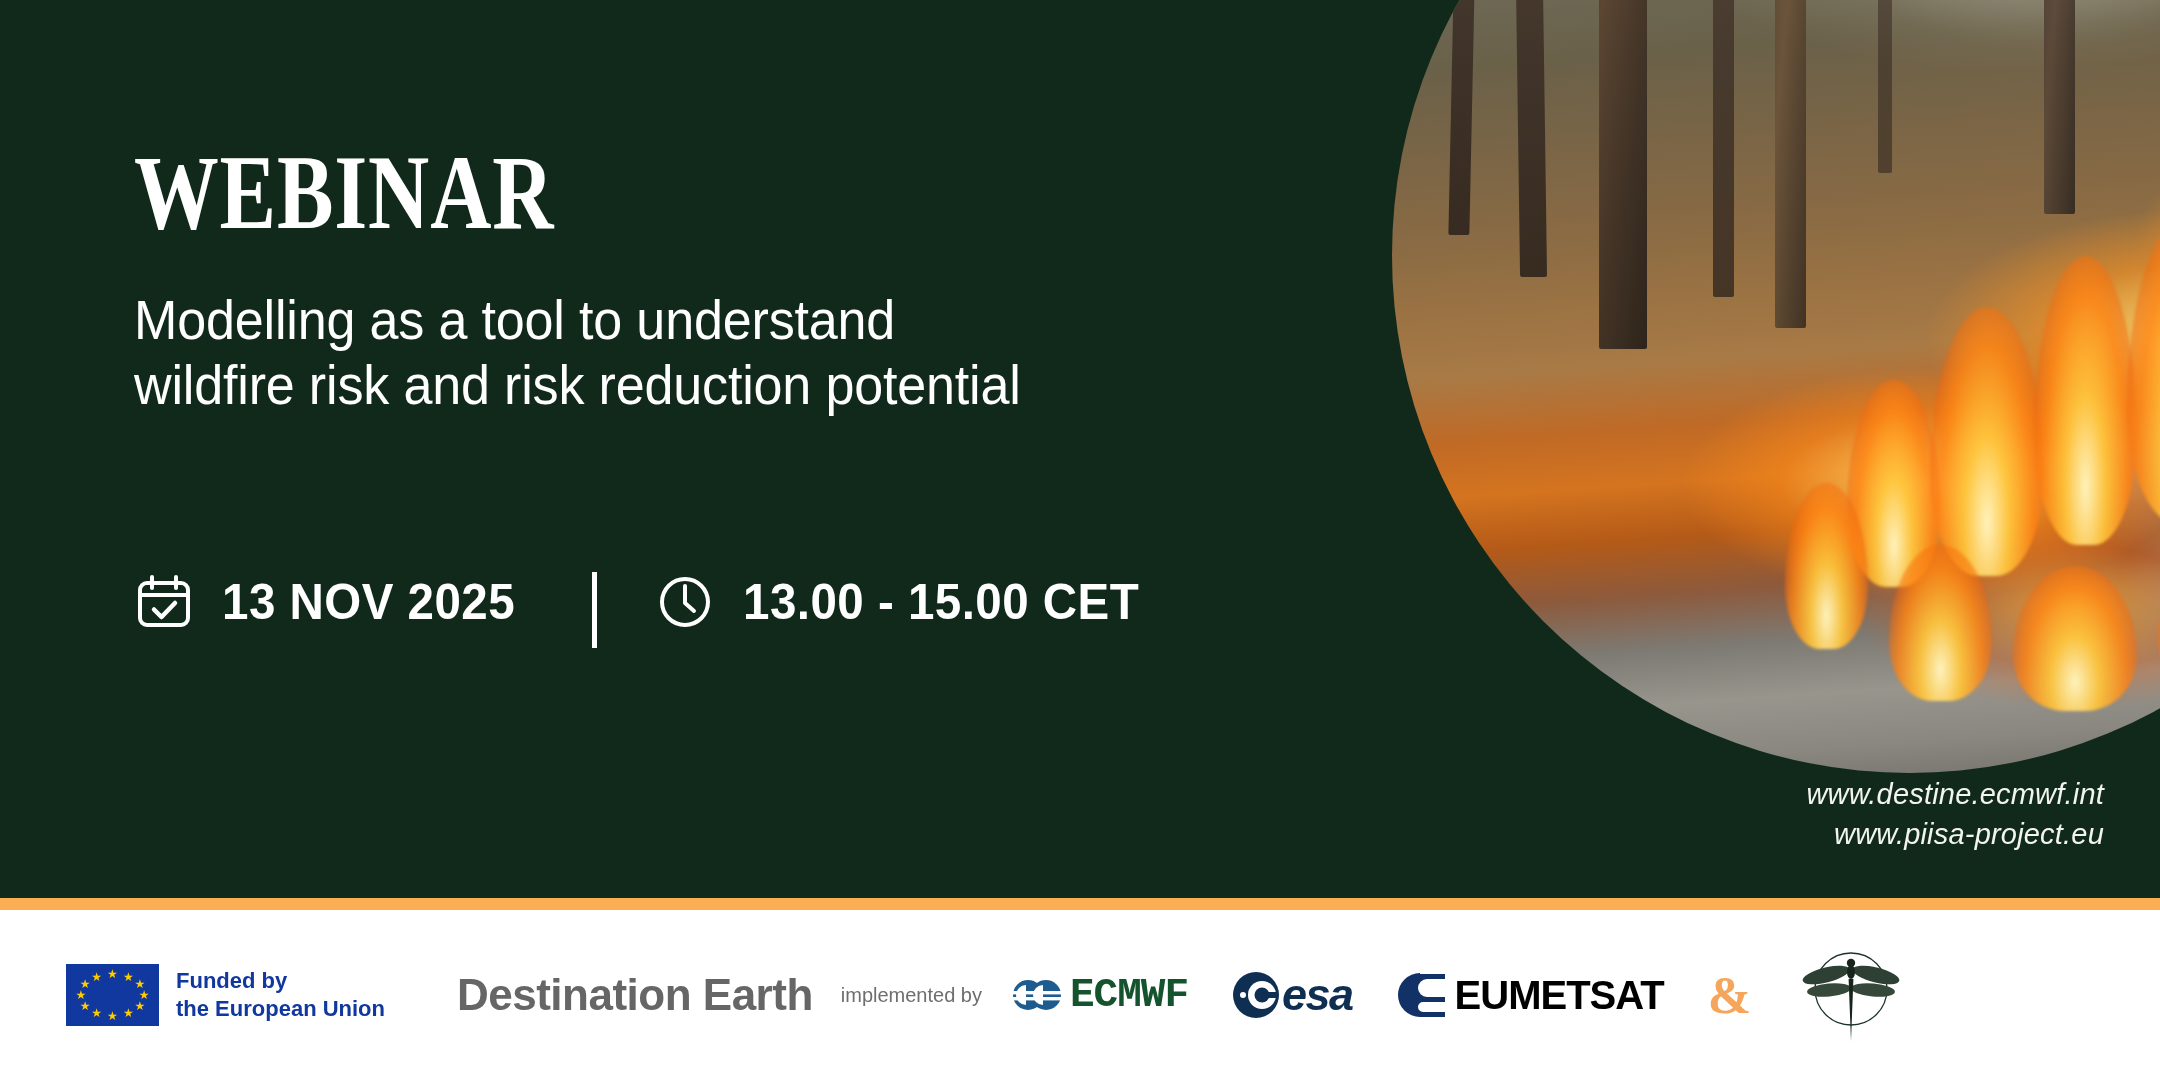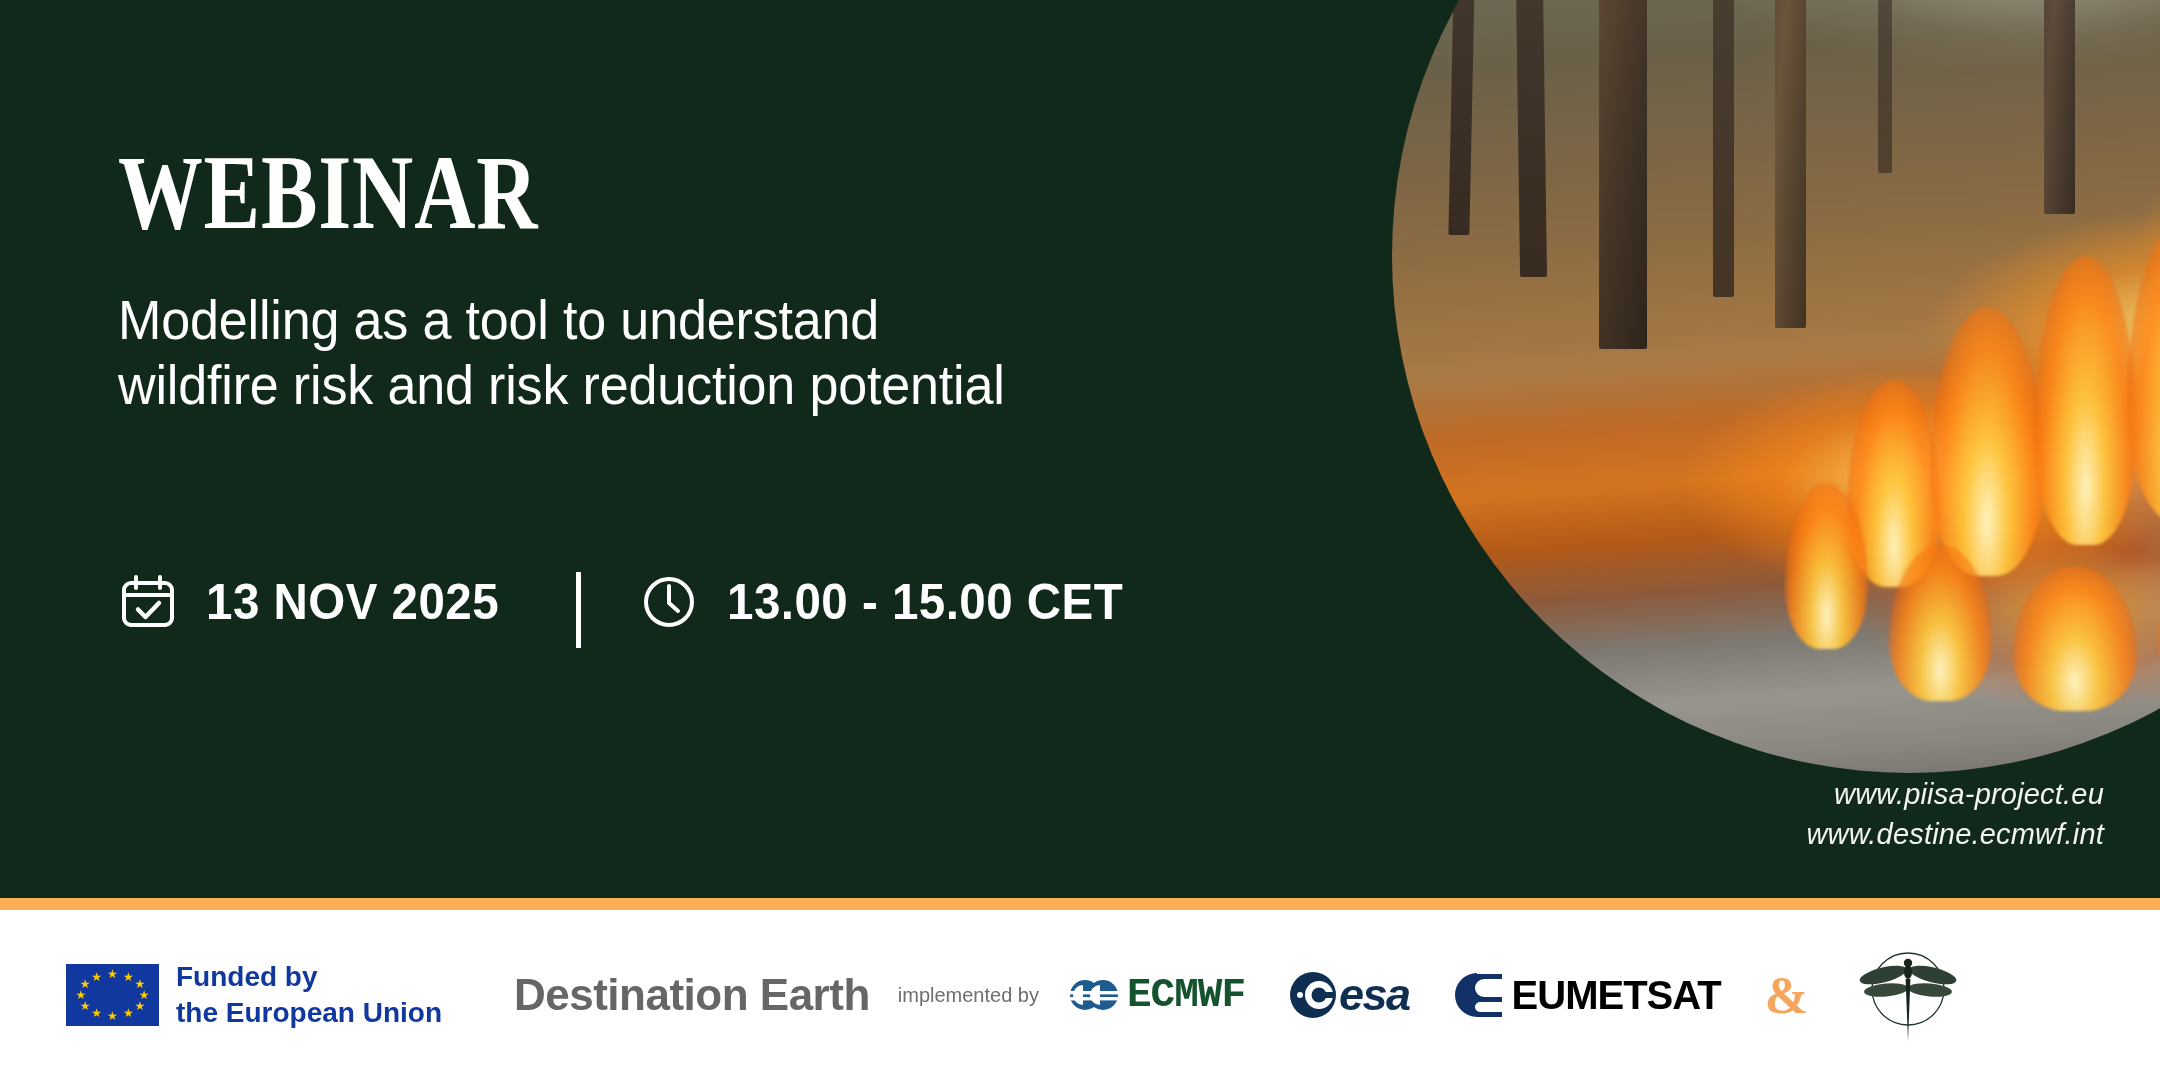--- a/index.html
+++ b/index.html
@@ -91,21 +91,21 @@
   .smoke {
     position:absolute; border-radius:50%;
     background:radial-gradient(ellipse at 50% 50%, rgba(215,212,203,.45), rgba(190,188,180,0) 70%);
     filter:blur(6px);
   }
   .s1 { left:62%; top:60%; width:36%; height:20%; }
   .s2 { left:40%; top:4%;  width:46%; height:26%; }
   .s3 { left:70%; top:74%; width:30%; height:16%; }
 
   
-  .hero-text { position:absolute; left:118px; top:0; width:1240px; height:898px; }
+  .hero-text { position:absolute; left:134px; top:0; width:1240px; height:898px; }
 
   .kicker {
     position:absolute; left:0; top:140px;
     font-family:"Liberation Serif", serif;
     font-weight:700;
     font-size:106px;
     line-height:1;
     letter-spacing:1px;
     color:#ffffff;
     transform:scaleX(.80);
@@ -180,21 +180,21 @@
     width:93px; height:62px; background:#10389F;
     position:relative; flex:0 0 93px;
   }
   .eu-flag .star {
     position:absolute; color:#FFCC00; font-size:12px; line-height:1;
     transform:translate(-50%,-50%);
   }
   .eu-text {
     margin-left:17px;
     font-family:"Liberation Sans", sans-serif;
-    font-weight:700; font-size:28px; line-height:1.28;
+    font-weight:700; font-size:22px; line-height:1.28;
     color:#10389F; white-space:pre-line;
   }
 
   
   .de-logo {
     margin-left:72px;
     font-family:"Liberation Sans", sans-serif;
     font-weight:700; font-size:44px; letter-spacing:-0.5px;
     color:#666666; white-space:nowrap;
   }
@@ -319,22 +319,22 @@
               <path d="M30 14V31L39 39" stroke="#ffffff" stroke-width="4" stroke-linecap="round" stroke-linejoin="round"></path>
             </svg>
           </span>
           <span class="meta-text">13.00 - 15.00 CET</span>
         </div>
 
       </div>
     </div>
 
     <div class="urls">
+      <div>www.destine.ecmwf.int</div>
       <div>www.piisa-project.eu</div>
-      <div>www.destine.ecmwf.int</div>
     </div>
 
   </div>
 
   <div class="divider"></div>
 
   <div class="footer">
 
     <div class="eu-logo">
       <div class="eu-flag">

